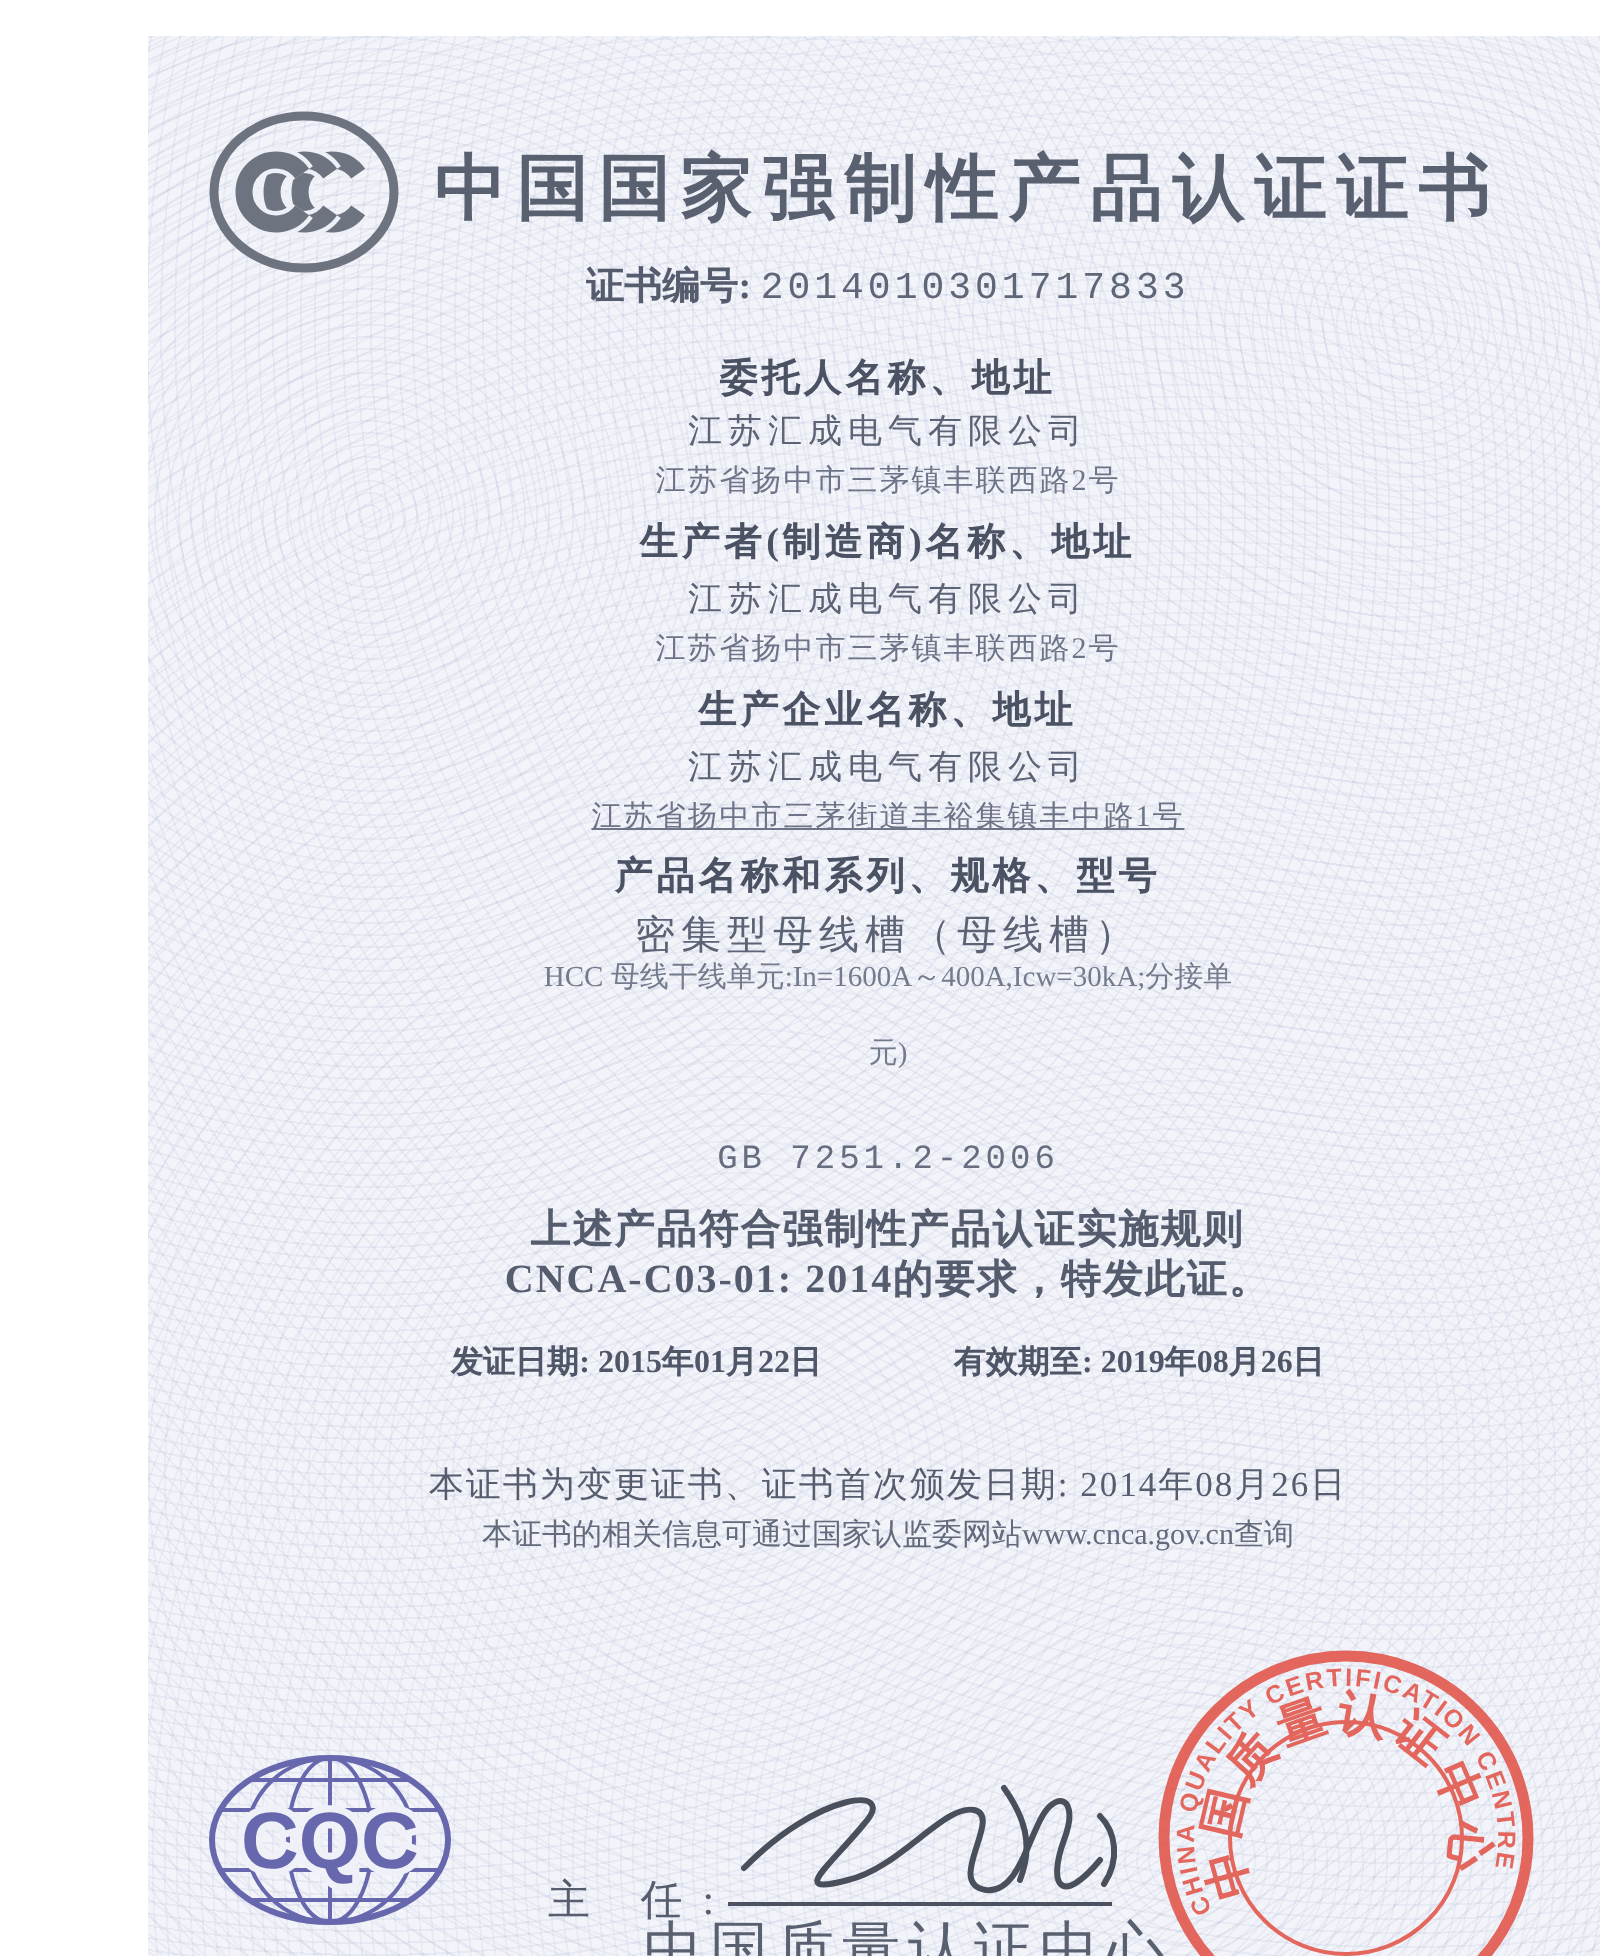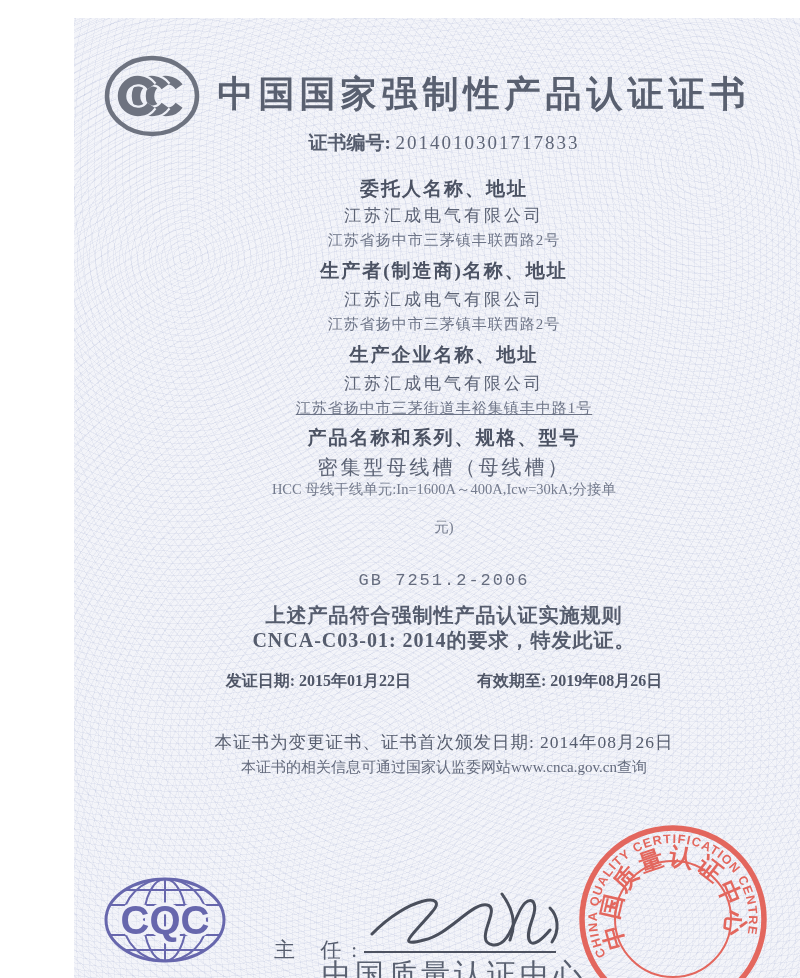--- a/index.html
+++ b/index.html
@@ -9,21 +9,21 @@
          background-color:#f3f4f9;
          background-image:
            repeating-radial-gradient(circle at 15% 25%, transparent 0 5px, rgba(125,140,190,.10) 5px 6px),
            repeating-radial-gradient(circle at 85% 15%, transparent 0 6px, rgba(125,140,190,.09) 6px 7px),
            repeating-radial-gradient(circle at 40% 75%, transparent 0 7px, rgba(125,140,190,.08) 7px 8px),
            repeating-radial-gradient(circle at 70% 95%, transparent 0 5px, rgba(125,140,190,.08) 5px 6px);}
   .line{position:absolute;left:0;width:100%;text-align:center;white-space:nowrap;}
   .title{left:130px;width:560px;top:52px;font-family:"Liberation Sans","DejaVu Sans",sans-serif;
          font-size:36px;font-weight:700;color:#596070;letter-spacing:5px;}
   .certline{top:112px;font-size:19px;color:#555c6d;}
-  .certline .num{font-family:Liberation Serif, serif;color:#5f6678;letter-spacing:2px;}
+  .certline .num{font-family:Liberation Mono, monospace;color:#5f6678;letter-spacing:2px;}
   .sec-h{font-size:19px;font-weight:700;color:#4b5263;letter-spacing:2px;}
   .name{font-size:17px;color:#5c6375;letter-spacing:3px;}
   .addr{font-size:15px;color:#6d7487;letter-spacing:1px;}
   .prod-name{font-size:20px;color:#5c6375;letter-spacing:3px;}
   .spec{font-size:14.5px;color:#747b8d;line-height:19px;white-space:nowrap;}
   .std-val{font-family:"Liberation Mono","DejaVu Sans Mono",monospace;font-size:17px;color:#666d7f;letter-spacing:2px;}
   .stmt{font-size:20px;font-weight:700;color:#555c6d;line-height:24px;letter-spacing:1px;}
   .dates{top:653px;font-size:16px;font-weight:700;color:#4f5667;}
   .dates .gap{display:inline-block;width:58px;}
   .note1{font-size:17.5px;font-weight:600;color:#545b6c;letter-spacing:1px;}

